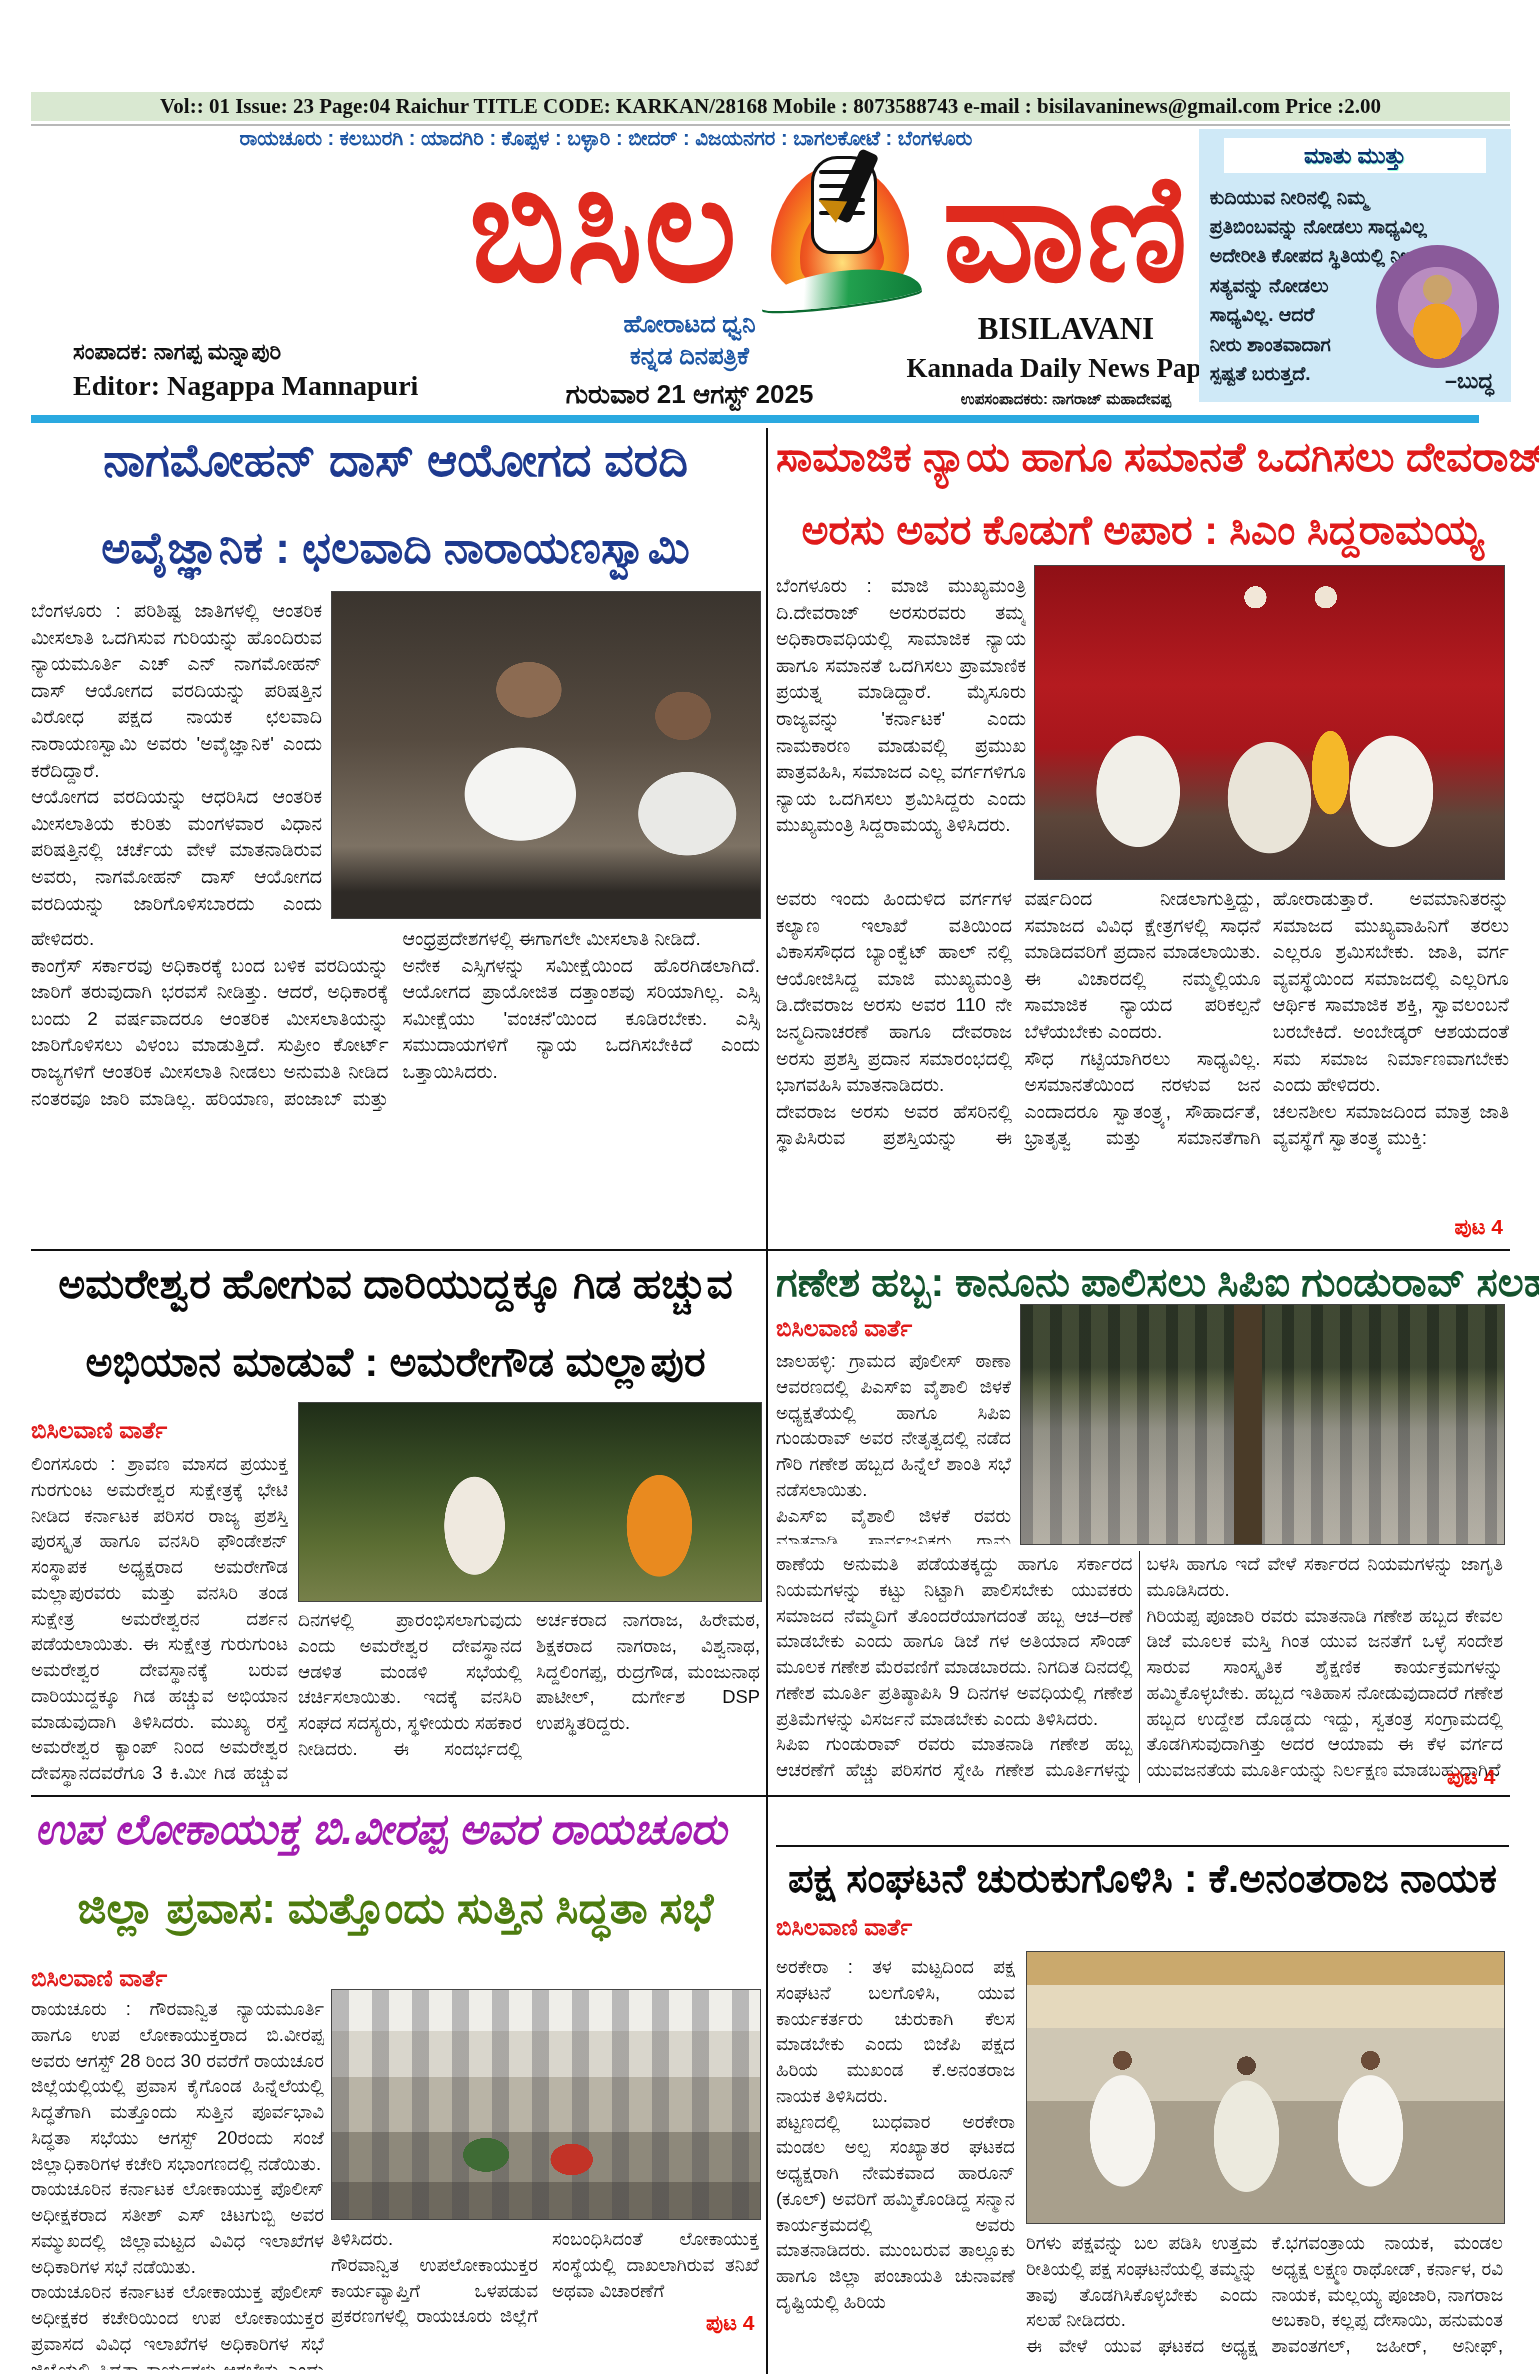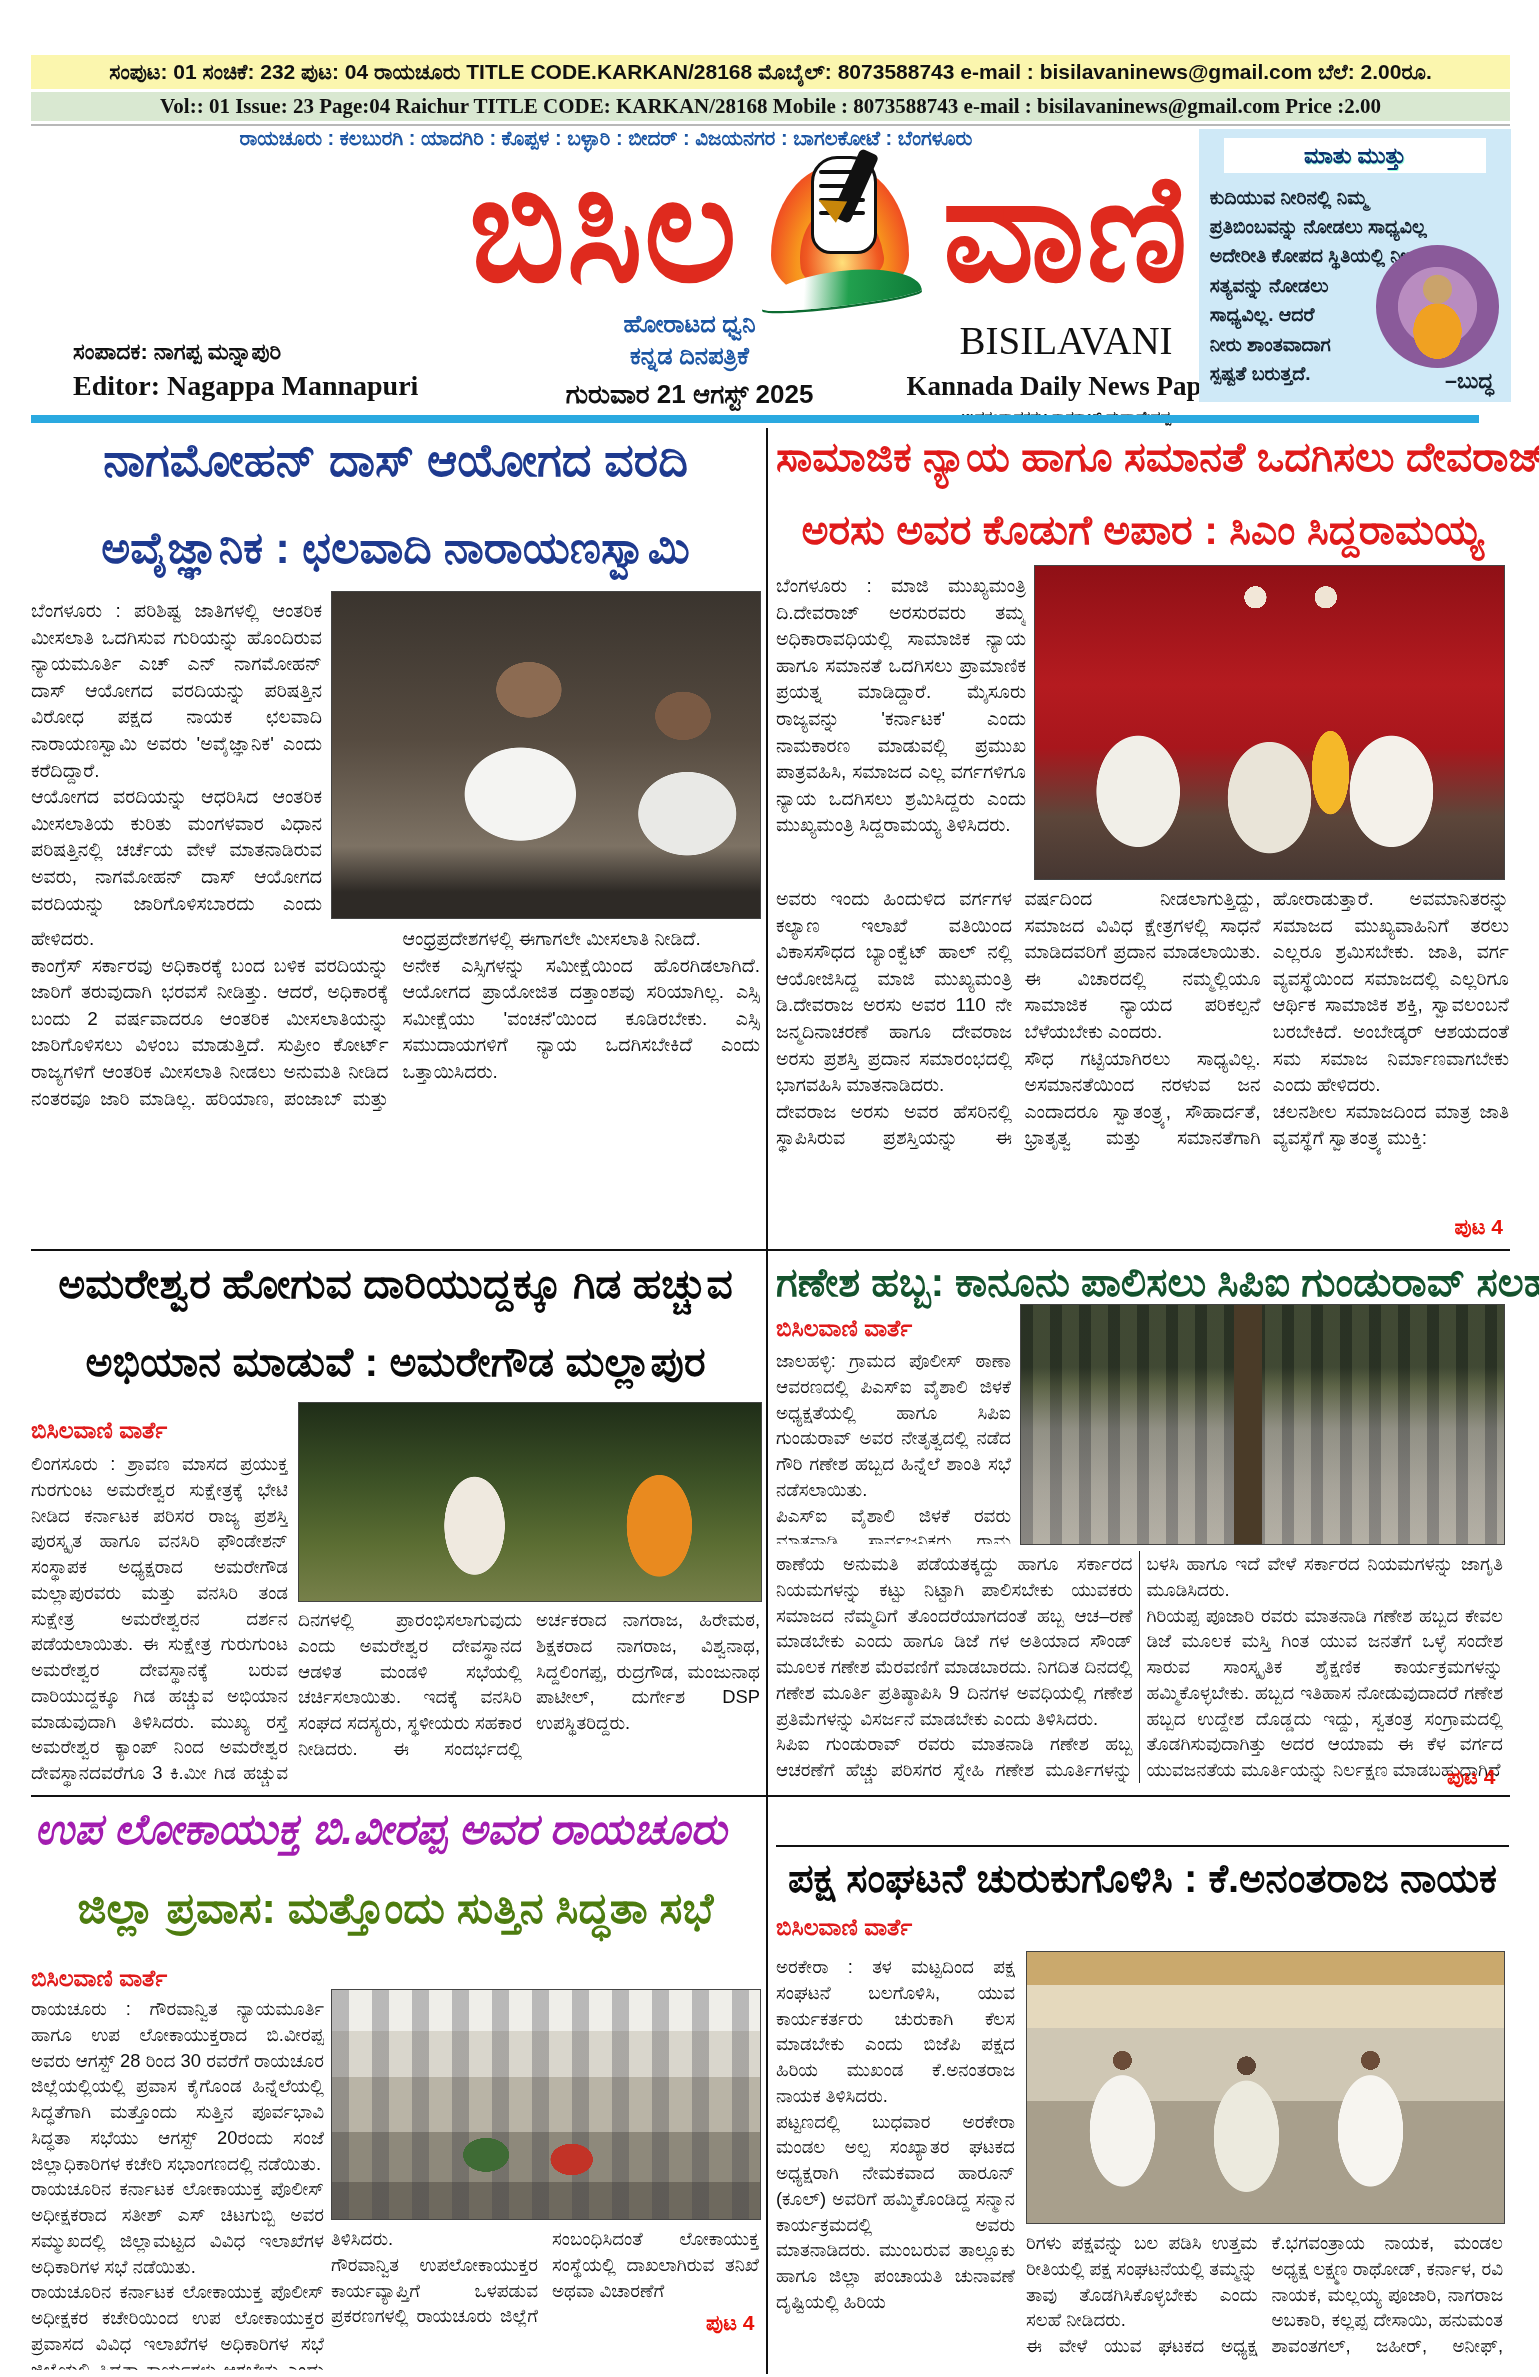--- a/index.html
+++ b/index.html
@@ -41,21 +41,21 @@
     border-left:12.3px solid transparent;border-right:12.3px solid transparent;
     border-top:26px solid #c8860a;transform:rotate(118deg);}
   .mast-col{position:absolute;line-height:1.35;}
   #mast-left{top:337px;left:73px;}
   #mast-left .kn{font-size:22px;font-weight:bold;}
   #mast-left .en{font-size:28px;font-weight:bold;font-family:"Liberation Serif",serif;}
   #mast-center{top:308px;left:475px;width:429px;text-align:center;}
   #mast-center .t1,#mast-center .t2{color:#1c56a4;font-size:24px;font-weight:bold;}
   #mast-center .dt{color:#111;font-size:26px;font-weight:bold;margin-top:4.6px;}
   #mast-right{top:308px;left:905px;width:322px;text-align:center;}
-  #mast-right .en1{font-size:39px;font-weight:normal;font-family:"Liberation Serif",serif;margin-top:7px;}
+  #mast-right .en1{font-size:31px;font-weight:bold;font-family:"Liberation Serif",serif;}
   #mast-right .en2{font-size:27px;font-weight:bold;font-family:"Liberation Serif",serif;}
   #mast-right .kn{font-size:15px;font-weight:bold;margin-top:3.1px;}
   
   #quote-box{top:129px;left:1199px;width:312px;height:273px;background:#cfe9f7;padding:7.7px 10.7px;
              box-sizing:border-box;}
   #quote-title{background:#ffffff;margin:1.5px 14px;text-align:center;font-size:22px;font-weight:bold;
                color:#0b2e6e;padding:4.6px 0;text-shadow:0.8px 0.8px 0 #9fd;}
   #quote-text{margin-top:9.2px;font-size:19px;font-weight:bold;color:#14202c;line-height:1.55;
               white-space:pre-line;}
   #quote-attr{position:absolute;right:17px;bottom:7.7px;font-size:21.5px;font-weight:bold;color:#14202c;}
@@ -121,23 +121,20 @@
     radial-gradient(circle 17px at 20% 40%,#6b4c38 0 55%,transparent 56%),
     radial-gradient(circle 17px at 46% 42%,#5d4434 0 55%,transparent 56%),
     radial-gradient(circle 17px at 72% 40%,#6b4c38 0 55%,transparent 56%),
     linear-gradient(180deg,#caa96d 0 12%,#e5d9bd 12% 28%,#cfc7b4 28% 55%,#a89f8c 55% 100%);}
 </style>
 </head>
 <body>
 
 <div id="page">
 
-  <div class="abs bar" id="price-bar">
-    <span>ಸಂಪುಟ: 01 ಸಂಚಿಕೆ: 232 ಪುಟ: 04 ರಾಯಚೂರು TITLE CODE.KARKAN/28168 ಮೊಬೈಲ್: 8073588743  e-mail : bisilavaninews@gmail.com  ಬೆಲೆ: 2.00ರೂ.</span>
-  </div>
   <div class="abs bar" id="vol-bar">
     <span>Vol:: 01 Issue: 23 Page:04 Raichur  TITLE CODE: KARKAN/28168 Mobile : 8073588743  e-mail : bisilavaninews@gmail.com  Price :2.00</span>
   </div>
   <div class="abs" id="bar-rule"></div>
 
   <div class="abs" id="districts">ರಾಯಚೂರು : ಕಲಬುರಗಿ : ಯಾದಗಿರಿ : ಕೊಪ್ಪಳ : ಬಳ್ಳಾರಿ : ಬೀದರ್ : ವಿಜಯನಗರ : ಬಾಗಲಕೋಟೆ : ಬೆಂಗಳೂರು</div>
 
   <div class="abs" id="masthead-row">
     <span class="mast-word">ಬಿಸಿಲ</span>
     <span id="logo">

